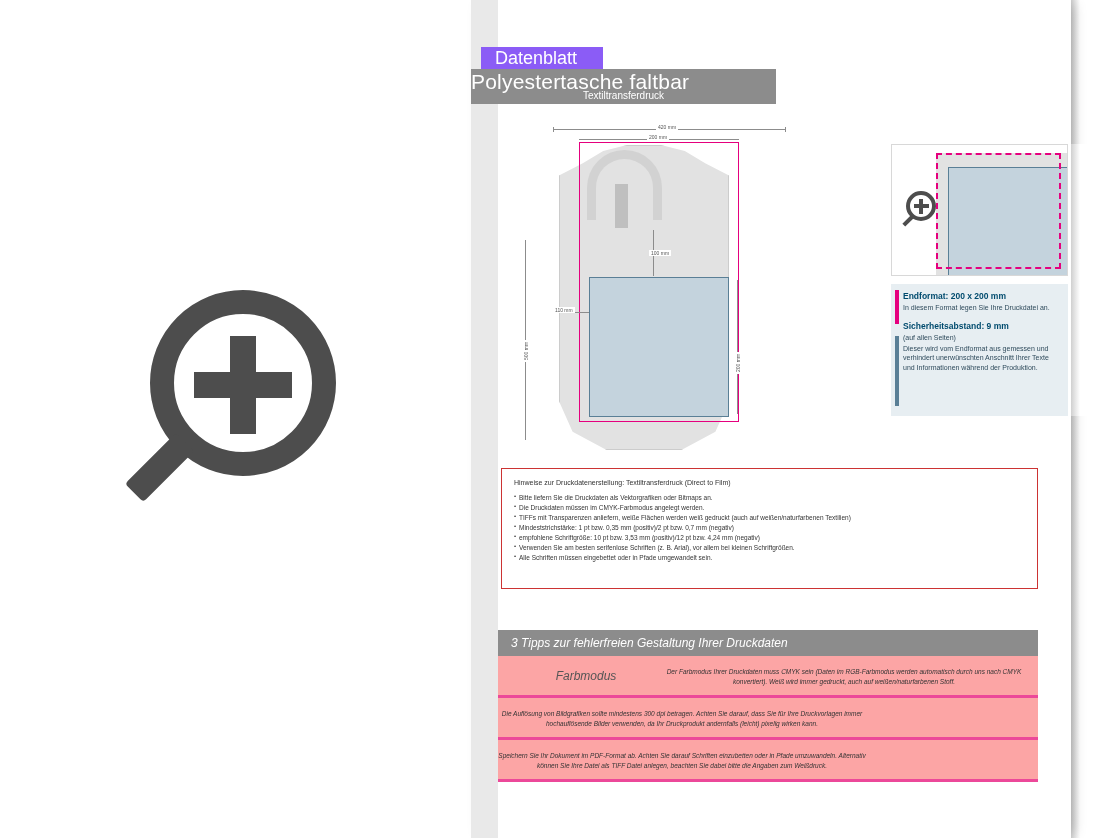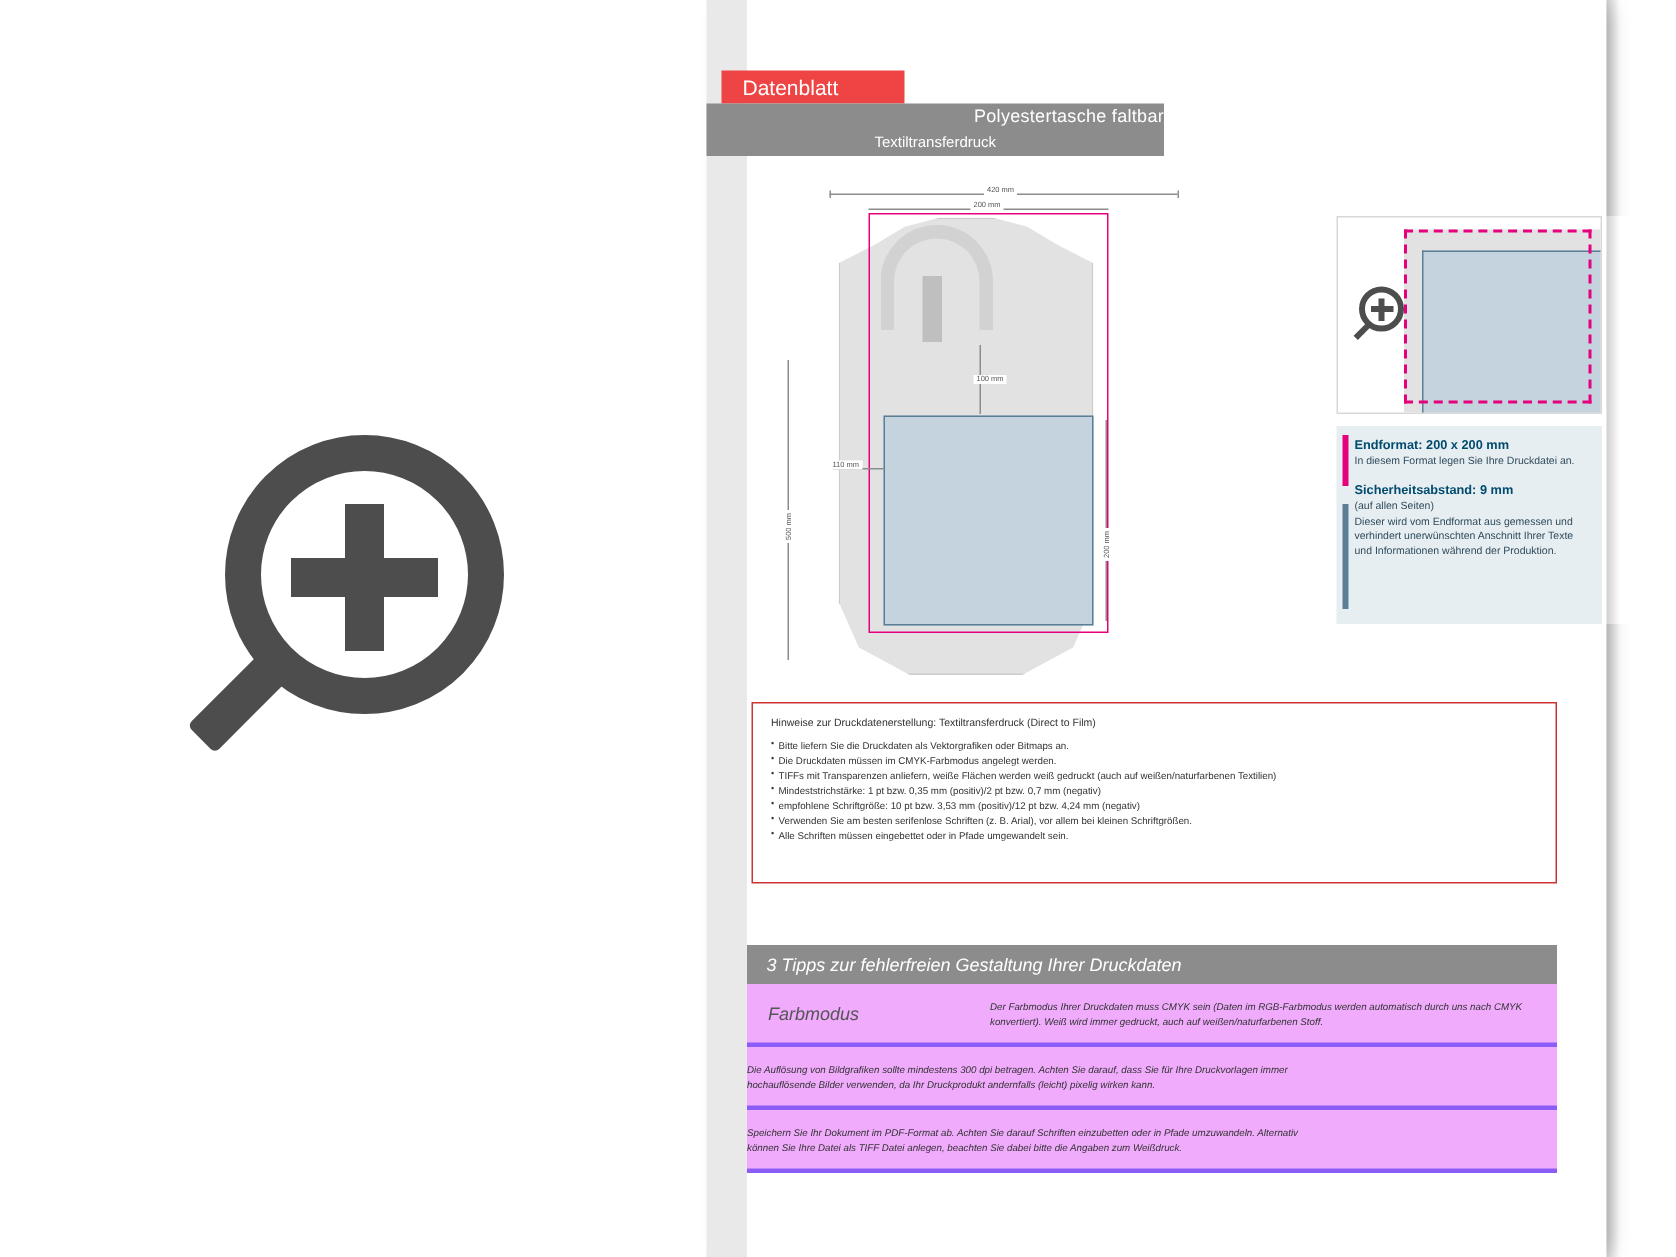--- a/index.html
+++ b/index.html
@@ -71,39 +71,39 @@
   .left-band {
     position: absolute; left: 0; top: 0; width: 27px; height: 838px;
     background: #e9e9e9;
   }
 
   
   .tab-datenblatt {
     position: absolute;
     left: 10px; top: 47px;
     width: 122px; height: 22px;
-    background: #ef4444;
+    background: #8b5cf6;
     color: #ffffff;
-    font-size: 14px;
+    font-size: 18px;
     line-height: 22px;
     padding-left: 14px;
   }
   .title-bar {
     position: absolute;
     left: 0px; top: 69px;
     width: 305px; height: 35px;
     background: #8c8c8c;
   }
   .title-main {
     position: absolute;
     left: 0px; top: 70px;
     width: 305px;
-    text-align: right;
+    text-align: left;
     color: #ffffff;
-    font-size: 12px;
+    font-size: 21px;
     letter-spacing: .2px;
   }
   .title-sub {
     position: absolute;
     left: 0px; top: 90px;
     width: 305px;
     text-align: center;
     color: #ffffff;
     font-size: 10px;
   }
@@ -273,23 +273,24 @@
     width: 540px; height: 26px;
     background: #8c8c8c;
     color: #ffffff;
     font-size: 12px;
     line-height: 26px;
     padding-left: 13px;
   }
   .tipp-row {
     display: flex;
     width: 540px;
-    background: #f0abfc;
-    border-bottom: 3px solid #8b5cf6;
+    background: #fca5a5;
+    border-bottom: 3px solid #ec4899;
     min-height: 42px;
+    text-align: center;
   }
   .tipp-name {
     width: 162px;
     font-size: 12px;
     color: #555555;
     padding: 13px 0 0 14px;
   }
   .tipp-text {
     width: 378px;
     font-size: 6.5px;

